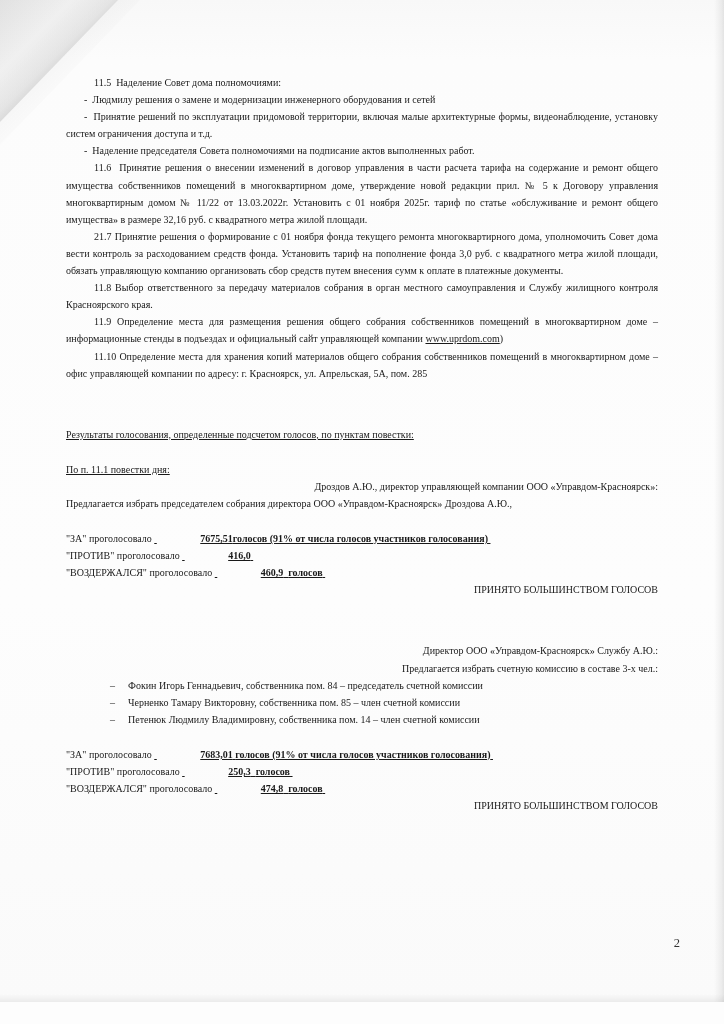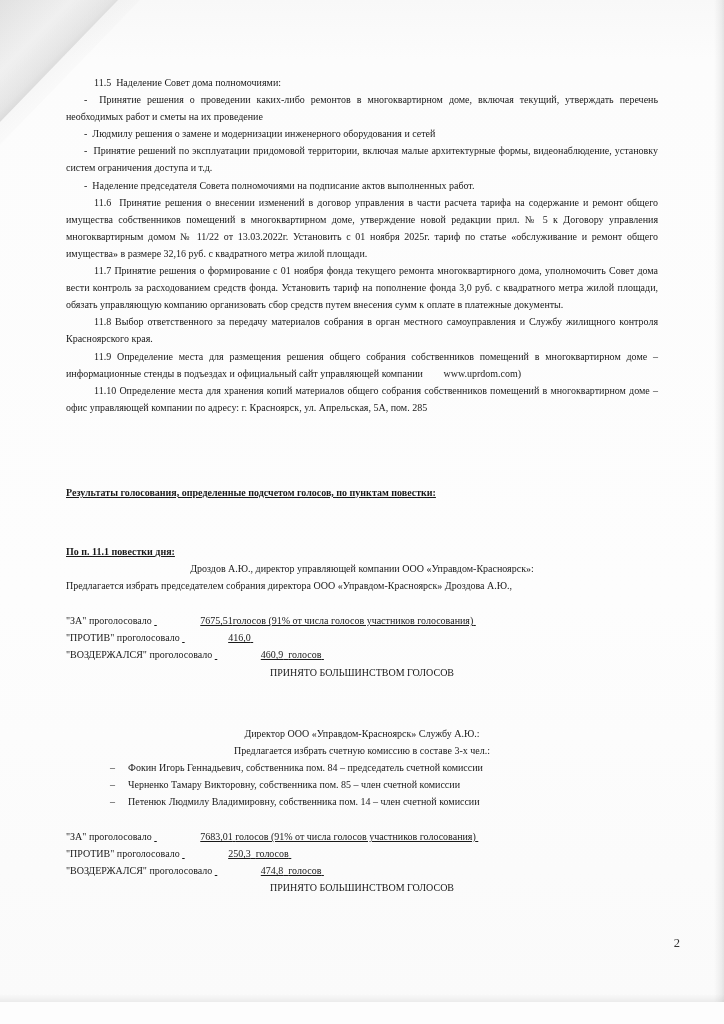--- a/index.html
+++ b/index.html
@@ -90,30 +90,29 @@
   }
   p.para {
     text-indent: 28px;
   }
   p.dash {
     text-indent: 18px;
   }
   p.flush {
     text-indent: 0;
   }
-  .nojust { text-align: center; }
+  .nojust { text-align: right; }
 
   .spacer-lg { height: 44px; }
   .spacer-md { height: 18px; }
 
   .heading-ul {
-    font-weight: bold;
+    font-weight: normal;
     text-decoration: underline;
     text-align: left;
-    margin-top: 24px;
   }
 
   .bullets {
     margin: 0;
     padding: 0;
     list-style: none;
   }
   .bullets li {
     position: relative;
     padding-left: 62px;
@@ -125,39 +124,40 @@
     top: 0;
   }
 
   .vote-line {
     text-align: left;
     white-space: nowrap;
   }
   .fill {
     text-decoration: underline;
     display: inline-block;
+    font-weight: bold;
   }
   .lead-blank {
     display: inline-block;
     width: 46px;
     text-decoration: underline;
   }
   .tail-blank {
     display: inline-block;
     width: 60px;
     text-decoration: underline;
   }
   .tail-blank-sm {
     display: inline-block;
     width: 42px;
     text-decoration: underline;
   }
 
   .link-ul {
-    margin-left: 18px;
+    text-decoration: underline;
   }
 
   .page-number {
     position: absolute;
     right: 44px;
     top: 936px;
     font-size: 12.5px;
     color: #333;
   }
 </style>
@@ -170,38 +170,35 @@
   <div class="corner-fold2"></div>
   <div class="right-edge"></div>
   <div class="bottom-edge"></div>
 
   <div class="content">
 
     <p class="para">
       <span>11.5</span>&nbsp;&nbsp;<span>Наделение Совет дома полномочиями:</span>
     </p>
     <p class="dash">
-      <span>-</span>&nbsp;&nbsp;<span>Принятие решения о проведении каких-либо ремонтов в многоквартирном доме, включая текущий, утверждать перечень необходимых работ и сметы на их проведение</span>
-    </p>
-    <p class="dash">
       <span>-</span>&nbsp;&nbsp;<span>Людмилу решения о замене и модернизации инженерного оборудования и сетей</span>
     </p>
     <p class="dash">
       <span>-</span>&nbsp;&nbsp;<span>Принятие решений по эксплуатации придомовой территории, включая малые архитектурные формы, видеонаблюдение, установку систем ограничения доступа и т.д.</span>
     </p>
     <p class="dash">
       <span>-</span>&nbsp;&nbsp;<span>Наделение председателя Совета полномочиями на подписание актов выполненных работ.</span>
     </p>
 
     <p class="para">
       <span>11.6</span>&nbsp;&nbsp;<span>Принятие решения о внесении изменений в договор управления в части расчета тарифа на содержание и ремонт общего имущества собственников помещений в многоквартирном доме, утверждение новой редакции прил. № 5 к Договору управления многоквартирным домом № 11/22 от 13.03.2022г. Установить с 01 ноября 2025г. тариф по статье «обслуживание и ремонт общего имущества» в размере 32,16 руб. с квадратного метра жилой площади.</span>
     </p>
 
     <p class="para">
-      <span>11.7</span>&nbsp;<span>Принятие решения о формирование с 01 ноября фонда текущего ремонта многоквартирного дома, уполномочить Совет дома вести контроль за расходованием средств фонда. Установить тариф на пополнение фонда 3,0 руб. с квадратного метра жилой площади, обязать управляющую компанию организовать сбор средств путем внесения сумм к оплате в платежные документы.</span>
+      <span>21.7</span>&nbsp;<span>Принятие решения о формирование с 01 ноября фонда текущего ремонта многоквартирного дома, уполномочить Совет дома вести контроль за расходованием средств фонда. Установить тариф на пополнение фонда 3,0 руб. с квадратного метра жилой площади, обязать управляющую компанию организовать сбор средств путем внесения сумм к оплате в платежные документы.</span>
     </p>
 
     <p class="para">
       <span>11.8</span>&nbsp;<span>Выбор ответственного за передачу материалов собрания в орган местного самоуправления и Службу жилищного контроля Красноярского края.</span>
     </p>
 
     <p class="para">
       <span>11.9</span>&nbsp;<span>Определение места для размещения решения общего собрания собственников помещений в многоквартирном доме – информационные стенды в подъездах и официальный сайт управляющей компании </span><span class="link-ul">www.uprdom.com</span><span>)</span>
     </p>
 

